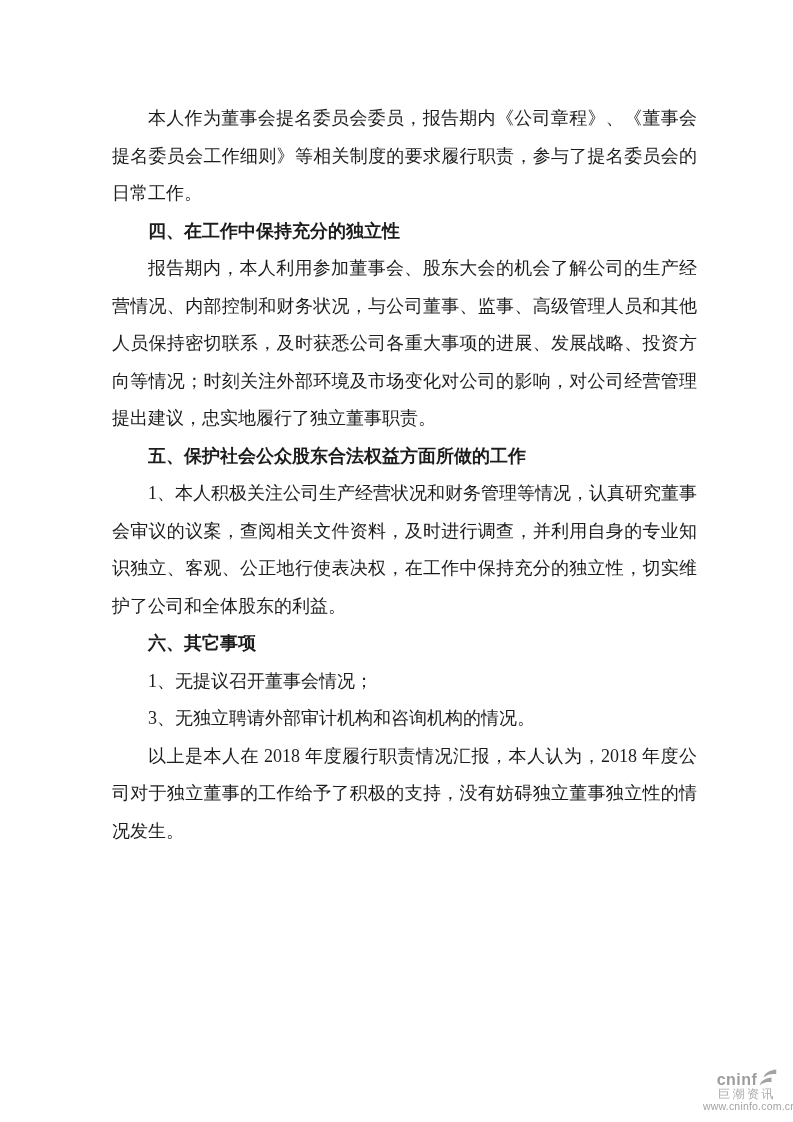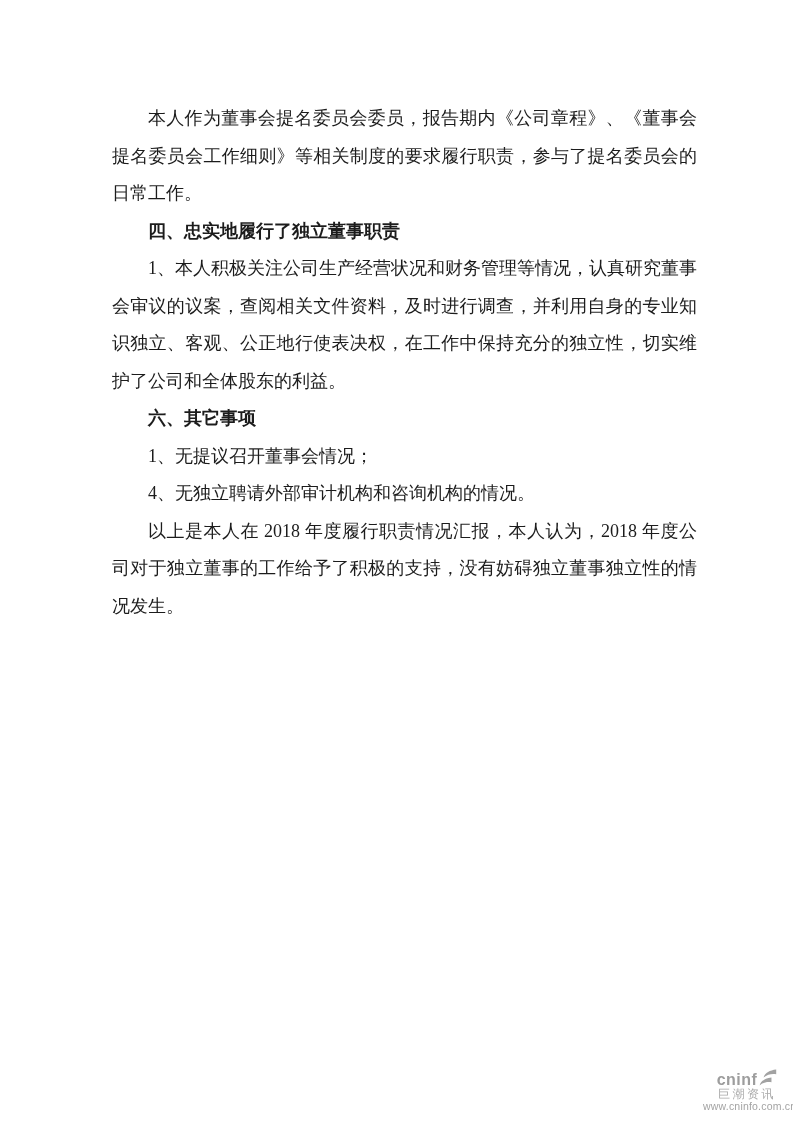--- a/index.html
+++ b/index.html
@@ -83,25 +83,27 @@
     white-space: nowrap;
   }
 </style>
 </head>
 <body>
 
 <div class="page">
 
   <div class="content">
     <p class="indent-2">本人作为董事会提名委员会委员，报告期内《公司章程》、《董事会提名委员会工作细则》等相关制度的要求履行职责，参与了提名委员会的日常工作。</p>
-    <p class="heading">四、忠实地履行了独立董事职责</p>
+    <p class="heading">四、在工作中保持充分的独立性</p>
+    <p class="indent-2">报告期内，本人利用参加董事会、股东大会的机会了解公司的生产经营情况、内部控制和财务状况，与公司董事、监事、高级管理人员和其他人员保持密切联系，及时获悉公司各重大事项的进展、发展战略、投资方向等情况；时刻关注外部环境及市场变化对公司的影响，对公司经营管理提出建议，忠实地履行了独立董事职责。</p>
+    <p class="heading">五、保护社会公众股东合法权益方面所做的工作</p>
     <p class="indent-2">1、本人积极关注公司生产经营状况和财务管理等情况，认真研究董事会审议的议案，查阅相关文件资料，及时进行调查，并利用自身的专业知识独立、客观、公正地行使表决权，在工作中保持充分的独立性，切实维护了公司和全体股东的利益。</p>
     <p class="heading">六、其它事项</p>
     <p class="indent-2">1、无提议召开董事会情况；</p>
-    <p class="indent-2">4、无独立聘请外部审计机构和咨询机构的情况。</p>
+    <p class="indent-2">3、无独立聘请外部审计机构和咨询机构的情况。</p>
     <p class="indent-2">以上是本人在 2018 年度履行职责情况汇报，本人认为，2018 年度公司对于独立董事的工作给予了积极的支持，没有妨碍独立董事独立性的情况发生。</p>
   </div>
 
   <div class="cninfo">
     <div class="cninfo-row">
       <span class="cninfo-word">cninf</span>
       <span class="cninfo-swirl">
         <svg width="19" height="19" viewBox="0 0 24 24" aria-hidden="true">
           <path d="M23 2C15 3 9 6 7 12c5-4 11-5 16-4z" fill="#a2a2a2"></path>
           <path d="M17 12C9 13 4 16 2 22c5-4 10-5 15-4z" fill="#a2a2a2"></path>

